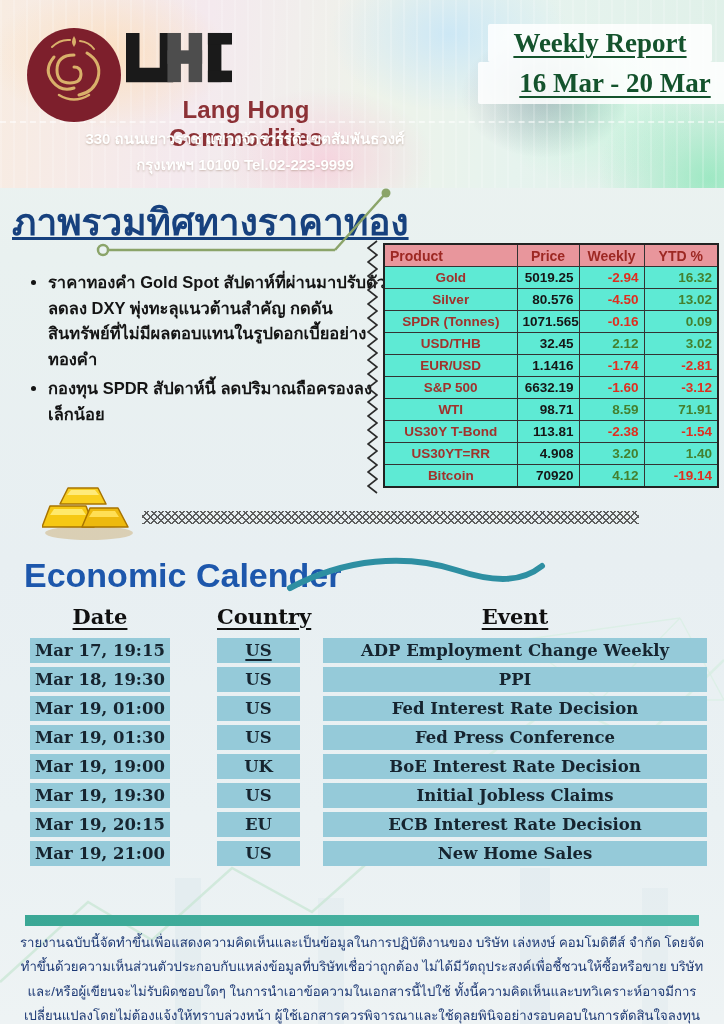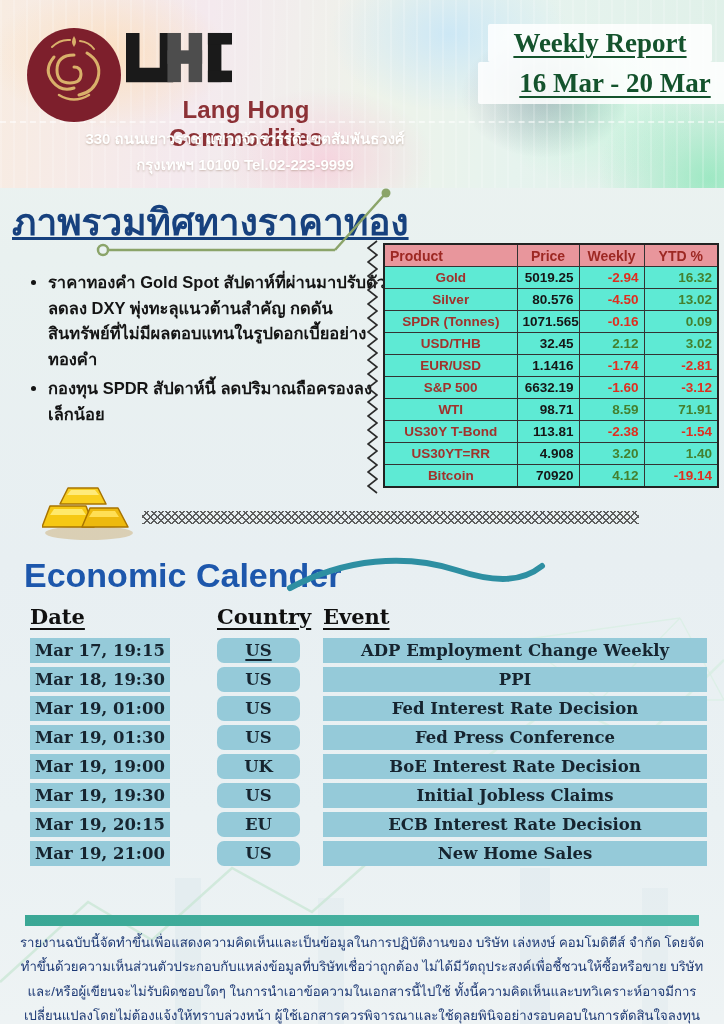--- a/index.html
+++ b/index.html
@@ -63,32 +63,32 @@
   #gold-bars{left:42px;top:482px;width:94px;height:60px;z-index:2;}
   #hatch-ribbon{left:142px;top:511px;width:497px;height:13px;z-index:2;opacity:.85;
     background:
       repeating-linear-gradient(45deg,#454545 0 1.4px,transparent 1.4px 5px),
       repeating-linear-gradient(-45deg,#454545 0 1.4px,transparent 1.4px 5px);}
   
   #calendar-title{left:24px;top:556px;z-index:2;font-size:34px;font-weight:bold;color:#1d57ac;}
   #swoosh{left:286px;top:554px;width:260px;height:42px;z-index:2;}
   #calendar{left:30px;top:604px;width:678px;z-index:2;}
   .cal-header-row{position:relative;height:32px;margin-bottom:2px;}
-  .cal-header{position:absolute;top:0;
+  .cal-header{position:absolute;top:0;text-align:center;
     font-family:"DejaVu Serif","Liberation Serif",serif;font-weight:bold;font-size:21px;color:#101010;
     text-decoration:underline;text-decoration-thickness:2px;text-underline-offset:4px;}
   .cal-h-date{left:0;width:140px;}
   .cal-h-country{left:187px;width:83px;}
   .cal-h-event{left:293px;width:384px;}
   .cal-row{position:relative;height:25px;margin-bottom:4px;}
   .cal-cell{position:absolute;top:0;height:25px;background:#95cad9;
     display:flex;align-items:center;justify-content:center;
     font-family:"DejaVu Serif","Liberation Serif",serif;font-weight:bold;font-size:16.5px;color:#16242f;}
   .cal-date{left:0;width:140px;}
-  .cal-country{left:187px;width:83px;border-radius:7px;}
+  .cal-country{left:187px;width:83px;}
   .cal-event{left:293px;width:384px;}
   .cal-underline{text-decoration:underline;text-decoration-thickness:1.5px;text-underline-offset:3px;}
   
   #footer-bar{left:25px;top:915px;width:674px;height:11px;z-index:2;
     background:linear-gradient(90deg,#3aa795,#4fb8a8);}
   #disclaimer{left:12px;top:931px;width:700px;z-index:2;text-align:center;
     font-size:13.2px;font-weight:500;color:#1e3a75;line-height:1.85;}
 </style>
 </head>
 <body>

